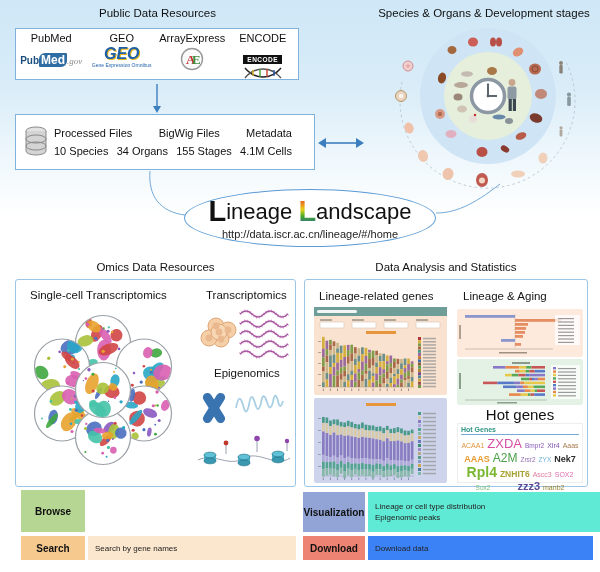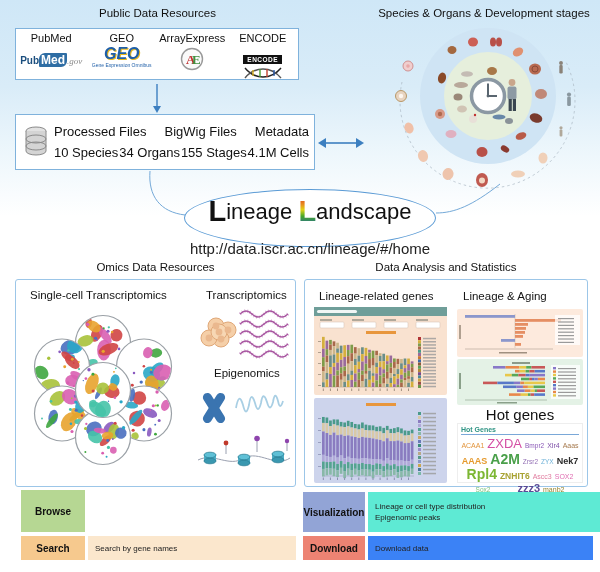--- a/index.html
+++ b/index.html
@@ -18,30 +18,30 @@
   .med{background:#2e6da4;color:#fff;font-weight:bold;font-size:12px;padding:0 2px;
        border-radius:6px 1px 6px 1px;}
   .gov{color:#8a8a8a;font-size:9px;font-style:italic;font-family:"Liberation Serif",serif;}
   .geo-txt{font-size:16px;font-weight:bold;font-style:italic;color:#1f5fa8;line-height:1.1;
        text-shadow:1px 1px 0 #e8b820;}
   .geo-sub{font-size:5px;color:#1f5fa8;line-height:1;}
   .enc-box{display:inline-block;background:#111;color:#fff;font-size:6.5px;font-weight:bold;
        padding:1px 4px;letter-spacing:.5px;}
   .files-box{position:absolute;left:15px;top:114px;width:300px;height:56px;background:#fff;
     border:1.4px solid #7fb2dc;display:flex;align-items:center;box-sizing:border-box;}
-  .files-grid{flex:1;font-size:13px;padding-right:5px;}
+  .files-grid{flex:1;font-size:11px;padding-right:22px;}
   .f-row{display:flex;justify-content:space-between;padding:3px 0;}
   
   .logo-ellipse{position:absolute;left:184px;top:189px;width:252px;height:58px;background:#fff;
     border:1.4px solid #5b9bd5;border-radius:50%;text-align:center;box-sizing:border-box;}
   .logo-line{margin-top:7px;font-size:22px;color:#111;line-height:1;white-space:nowrap;}
   .logo-L{font-size:29px;font-weight:bold;vertical-align:-2px;}
   .logo-L.rainbow{background:linear-gradient(180deg,#d42a20 0%,#e8881e 28%,#e3d316 46%,#48a828 66%,#1858b8 100%);
     -webkit-background-clip:text;background-clip:text;color:#48a828;-webkit-text-fill-color:transparent;}
-  .logo-url{font-size:15px;color:#222;margin-top:14px;}
+  .logo-url{font-size:11px;color:#222;margin-top:2px;}
   
   .sec-heading{position:absolute;font-size:11.5px;text-align:center;}
   .sec-box{position:absolute;background:#fff;border:1.6px solid #9cc6e8;border-radius:3px;box-sizing:border-box;}
   .sub-label{position:absolute;font-size:11.5px;color:#141414;white-space:nowrap;}
   .hot-title{position:absolute;font-size:15px;text-align:center;color:#111;}
   .hot-panel{position:absolute;background:#fff;border:1px solid #eee;box-sizing:border-box;padding:2px 3px;}
   .hot-head{font-size:7px;font-weight:bold;color:#2f9484;border-bottom:1px solid #7aa8d8;padding-bottom:1px;}
   .hot-cloud{display:flex;flex-wrap:wrap;justify-content:center;align-items:baseline;
     column-gap:3px;row-gap:1px;padding-top:2px;line-height:1.05;}
   
@@ -1036,21 +1036,21 @@
   <div class="hot-title" style="left:152px;top:126px;width:126px;">Hot genes</div>
   <div class="hot-panel" style="left:152px;top:143px;width:126px;height:60px;">
     <div class="hot-head">Hot Genes</div>
     <div class="hot-cloud" id="hotCloud">
         <span style="color: rgb(226, 149, 61); font-size: 7px;">ACAA1</span>
         <span style="color: rgb(212, 79, 164); font-size: 13px;">ZXDA</span>
         <span style="color: rgb(140, 91, 184); font-size: 6.5px;">Bmpr2</span>
         <span style="color: rgb(126, 79, 168); font-size: 7px;">Xlr4</span>
         <span style="color: rgb(166, 122, 78); font-size: 7px;">Aaas</span>
         <span style="color: rgb(230, 154, 46); font-size: 9px; font-weight: bold;">AAAS</span>
-        <span style="color: rgb(74, 160, 74); font-size: 14px; font-weight: bold;">A2M</span>
+        <span style="color: rgb(74, 160, 74); font-size: 12px; font-weight: normal;">A2M</span>
         <span style="color: rgb(148, 113, 181); font-size: 6.5px;">Zrsr2</span>
         <span style="color: rgb(111, 178, 216); font-size: 6.5px;">ZYX</span>
         <span style="color: rgb(43, 43, 43); font-size: 9px; font-weight: bold;">Nek7</span>
         <span style="color: rgb(124, 183, 51); font-size: 14px; font-weight: bold;">Rpl4</span>
         <span style="color: rgb(168, 162, 50); font-size: 8.5px; font-weight: bold;">ZNHIT6</span>
         <span style="color: rgb(224, 123, 158); font-size: 7px;">Ascc3</span>
         <span style="color: rgb(224, 110, 178); font-size: 7px;">SOX2</span>
         <span style="color: rgb(124, 194, 124); font-size: 6.5px;">Sox2</span>
         <span style="color: rgb(90, 74, 150); font-size: 11px; font-weight: bold; margin-left: 24px;">zzz3</span>
         <span style="color: rgb(151, 133, 46); font-size: 7px;">manb2</span>

